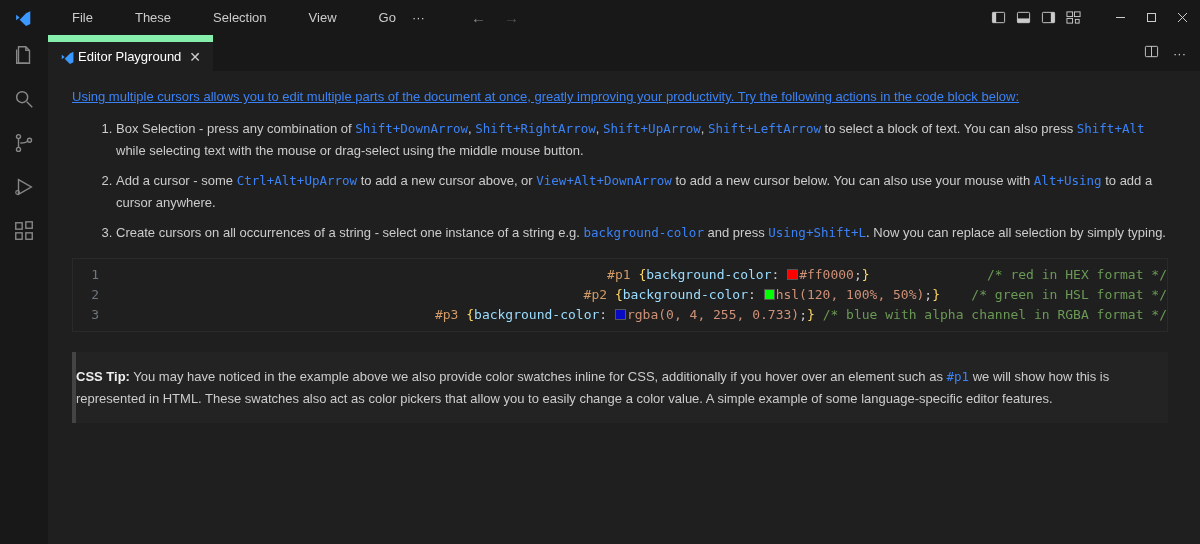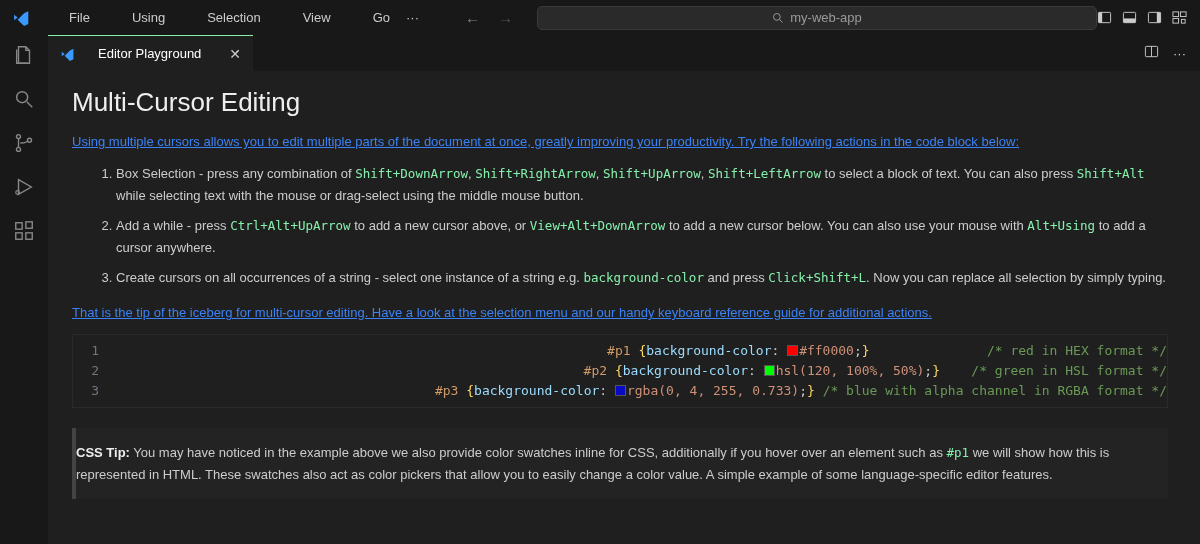--- a/index.html
+++ b/index.html
@@ -50,38 +50,38 @@
   display:flex;
   flex-direction:column;
   align-items:center;
   padding-top: 8px;
   gap: 20px;
 }
 .activitybar .ab-icon { width:24px; height:24px; color:#858585; display:flex; align-items:center; justify-content:center;}
 .editor-area { flex:1; display:flex; flex-direction:column; background:#1f1f1f;}
 .tabbar { height: 36px; display:flex; align-items:stretch; background:#181818;}
 .tab {
-  display:flex; align-items:center; gap:24px;
+  display:flex; align-items:center; gap:4px;
   padding: 8px 12px;
   background:#1f1f1f;
-  border-top: 1px solid #86efac;
+  border-top: 7px solid #86efac;
   color:#fff;
 }
 .tab .tab-icon { color:#4aa3ff; display:flex;}
 .tab .close { color:#ccc; font-size:14px; margin-left:4px;}
 .tabbar-actions { margin-left:auto; display:flex; align-items:center; gap:14px; padding-right:14px; color:#ccc;}
 .content { flex:1; overflow:auto; padding: 16px 32px 24px 24px; }
 .content h1 { font-weight: 300; font-size: 26px; color:#eee; margin-bottom: 14px; }
 .content p { color:#3b82f6; line-height: 1.6; margin-bottom: 10px; text-decoration: underline; }
 .content ol { margin: 6px 0 14px 44px; }
 .content ol li { margin-bottom: 8px; line-height:1.7; color:#ccc;}
 kbd.k {
   font-family: "Consolas", monospace;
   font-size: 12.5px;
-  color:#86efac;
+  color:#3b82f6;
 }
 .code-block {
   background:#1f1f1f;
   border:1px solid #2a2a2a;
   margin-top: 10px;
   display:flex;
   font-family: "Consolas", monospace;
   font-size: 13px;
 }
 .gutter {
@@ -116,36 +116,29 @@
 <body>
 
 <div class="titlebar">
   <span class="logo">
     <svg width="17" height="17" viewBox="0 0 24 24">
         <path fill="#3a98ff" d="M23 3v18l-6 3-9-9 9-9 6-3zM8 12l-5 4V8l5 4z"></path>
       </svg>
   </span>
   <div class="menu">
     <span class="menu-item">File</span>
-    <span class="menu-item">Using</span>
+    <span class="menu-item">These</span>
     <span class="menu-item">Selection</span>
     <span class="menu-item">View</span>
     <span class="menu-item">Go</span>
     <span class="menu-ell">···</span>
   </div>
   <div class="nav-arrows">
     <span>←</span>
     <span style="color:#555">→</span>
-  </div>
-  <div class="search-box">
-    <svg width="12" height="12" viewBox="0 0 16 16">
-        <circle cx="6.5" cy="6.5" r="4.5" fill="none" stroke="#999" stroke-width="1.3"></circle>
-        <line x1="10" y1="10" x2="14" y2="14" stroke="#999" stroke-width="1.3"></line>
-      </svg>
-    <span>my-web-app</span>
   </div>
   <div class="win-controls">
     <div class="layout-icons">
       <span>
           <svg width="15" height="15" viewBox="0 0 16 16">
             <rect x="1.5" y="2.5" width="13" height="11" rx="1" fill="none" stroke="#ccc"></rect>
             <rect x="1.5" y="2.5" width="4" height="11" fill="#ccc"></rect>
           </svg>
         </span>
       <span>
@@ -240,34 +233,32 @@
       <div class="tabbar-actions">
         <span><svg width="15" height="15" viewBox="0 0 16 16">
               <rect x="1.5" y="2.5" width="13" height="11" rx="1" fill="none" stroke="#ccc"></rect>
               <line x1="8" y1="2.5" x2="8" y2="13.5" stroke="#ccc"></line>
             </svg></span>
         <span>···</span>
       </div>
     </div>
 
     <div class="content">
-      <h1>Multi-Cursor Editing</h1>
       <p>Using multiple cursors allows you to edit multiple parts of the document at once, greatly improving your productivity. Try the following actions in the code block below:</p>
       <ol>
         <li>
           <span>Box Selection - press any combination of </span><kbd class="k">Shift+DownArrow</kbd><span>, </span><kbd class="k">Shift+RightArrow</kbd><span>, </span><kbd class="k">Shift+UpArrow</kbd><span>, </span><kbd class="k">Shift+LeftArrow</kbd><span> to select a block of text. You can also press </span><kbd class="k">Shift+Alt</kbd><span> while selecting text with the mouse or drag-select using the middle mouse button.</span>
         </li>
         <li>
-          <span>Add a while - press </span><kbd class="k">Ctrl+Alt+UpArrow</kbd><span> to add a new cursor above, or </span><kbd class="k">View+Alt+DownArrow</kbd><span> to add a new cursor below. You can also use your mouse with </span><kbd class="k">Alt+Using</kbd><span> to add a cursor anywhere.</span>
+          <span>Add a cursor - some </span><kbd class="k">Ctrl+Alt+UpArrow</kbd><span> to add a new cursor above, or </span><kbd class="k">View+Alt+DownArrow</kbd><span> to add a new cursor below. You can also use your mouse with </span><kbd class="k">Alt+Using</kbd><span> to add a cursor anywhere.</span>
         </li>
         <li>
-          <span>Create cursors on all occurrences of a string - select one instance of a string e.g. </span><kbd class="k">background-color</kbd><span> and press </span><kbd class="k">Click+Shift+L</kbd><span>. Now you can replace all selection by simply typing.</span>
+          <span>Create cursors on all occurrences of a string - select one instance of a string e.g. </span><kbd class="k">background-color</kbd><span> and press </span><kbd class="k">Using+Shift+L</kbd><span>. Now you can replace all selection by simply typing.</span>
         </li>
       </ol>
-      <p>That is the tip of the iceberg for multi-cursor editing. Have a look at the selection menu and our handy keyboard reference guide for additional actions.</p>
 
       <div class="code-block">
         <div class="gutter">
           <div>1</div>
           <div>2</div>
           <div>3</div>
         </div>
         <div class="code-lines">
           <div class="line"><span class="sel">#p1 </span><span class="brace">{</span><span class="prop">background-color</span><span class="punct">: </span><span class="swatch" style="background:#ff0000"></span><span class="val">#ff0000</span><span class="punct">;</span><span class="brace">}</span><span>               </span><span class="cmt">/* red in HEX format */</span></div>
           <div class="line"><span class="sel">#p2 </span><span class="brace">{</span><span class="prop">background-color</span><span class="punct">: </span><span class="swatch" style="background:#00ff00"></span><span class="val">hsl(120, 100%, 50%)</span><span class="punct">;</span><span class="brace">}</span><span>    </span><span class="cmt">/* green in HSL format */</span></div>

